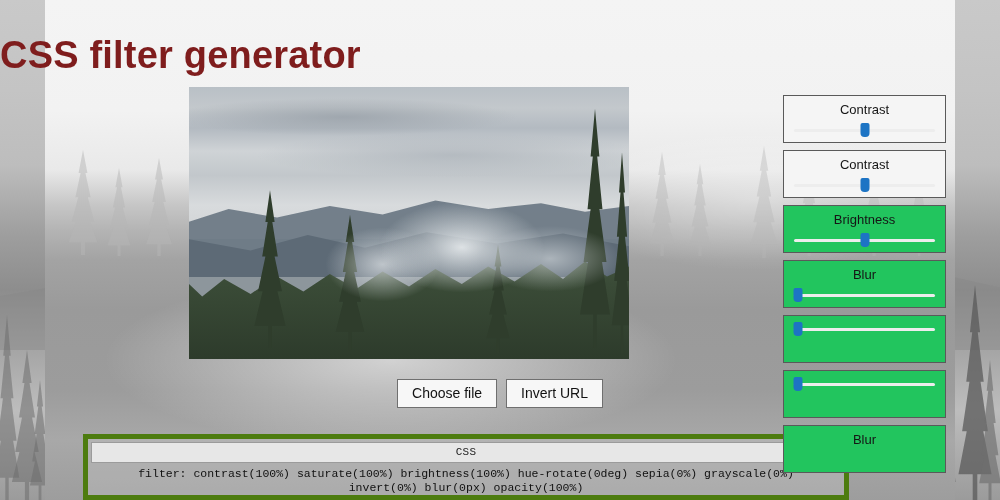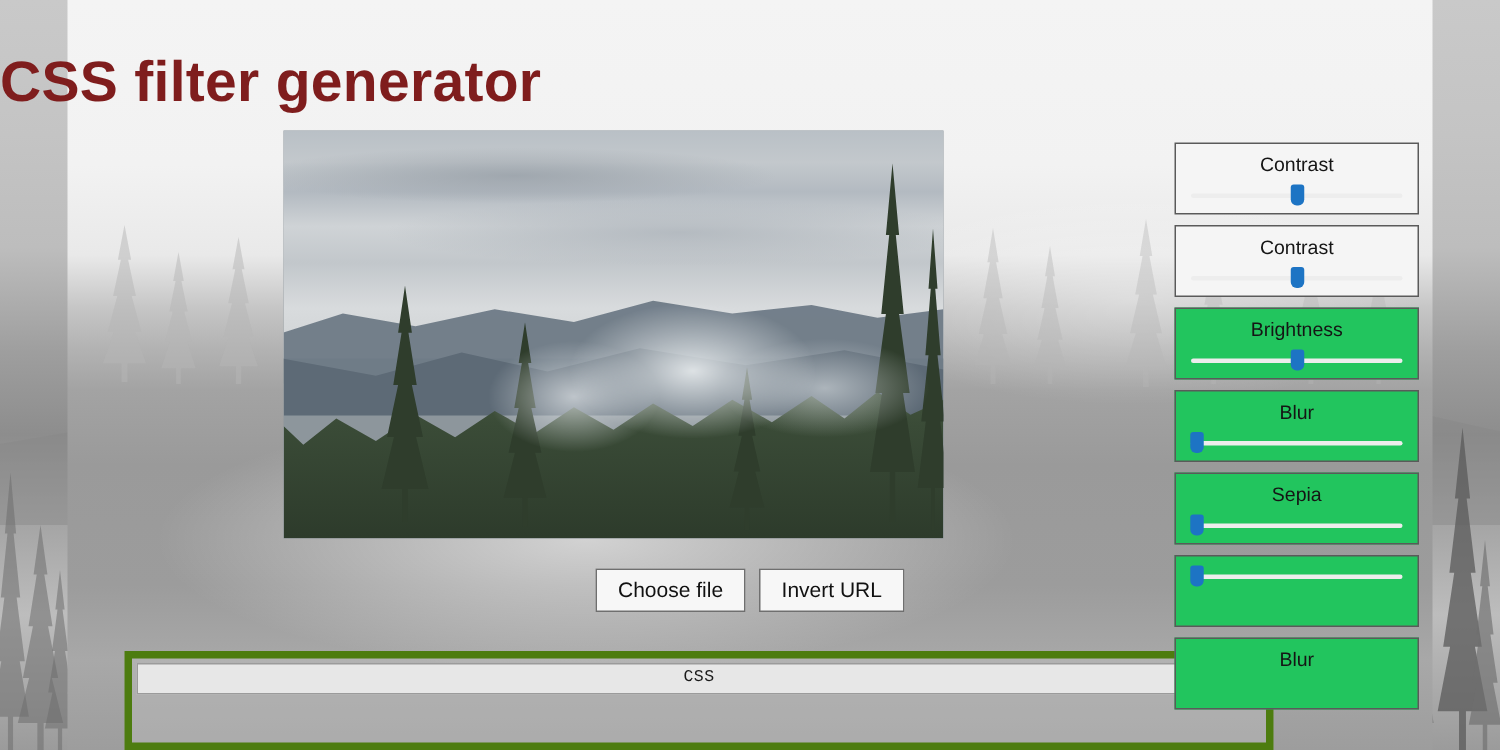--- a/index.html
+++ b/index.html
@@ -307,20 +307,24 @@
     <div class="ph-mist"></div>
   </div>
 
   <div class="btn-row">
     <button class="btn">Choose file</button>
     <button class="btn">Invert URL</button>
   </div>
 
   <div class="css-box">
     <div class="css-head">CSS</div>
+    <div class="css-body">
+      <div>filter: contrast(100%) saturate(100%) brightness(100%) hue-rotate(0deg) sepia(0%) grayscale(0%)</div>
+      <div>invert(0%) blur(0px) opacity(100%)</div>
+    </div>
   </div>
 
   <div class="sliders" id="slider-column">
       <div class="slider-panel light">
         <div class="slider-label">Contrast</div>
         <div class="track-wrap">
           <div class="track"></div>
           <div class="thumb" style="left:50%"></div>
         </div>
       </div>
@@ -339,21 +343,20 @@
         </div>
       </div>
       <div class="slider-panel gray">
         <div class="slider-label">Blur</div>
         <div class="track-wrap">
           <div class="track"></div>
           <div class="thumb" style="left:4%"></div>
         </div>
       </div>
       <div class="slider-panel gray">
-        <div class="slider-label">Sepia</div>
         <div class="track-wrap">
           <div class="track"></div>
           <div class="thumb" style="left:4%"></div>
         </div>
       </div>
       <div class="slider-panel gray">
         <div class="track-wrap">
           <div class="track"></div>
           <div class="thumb" style="left:4%"></div>
         </div>

